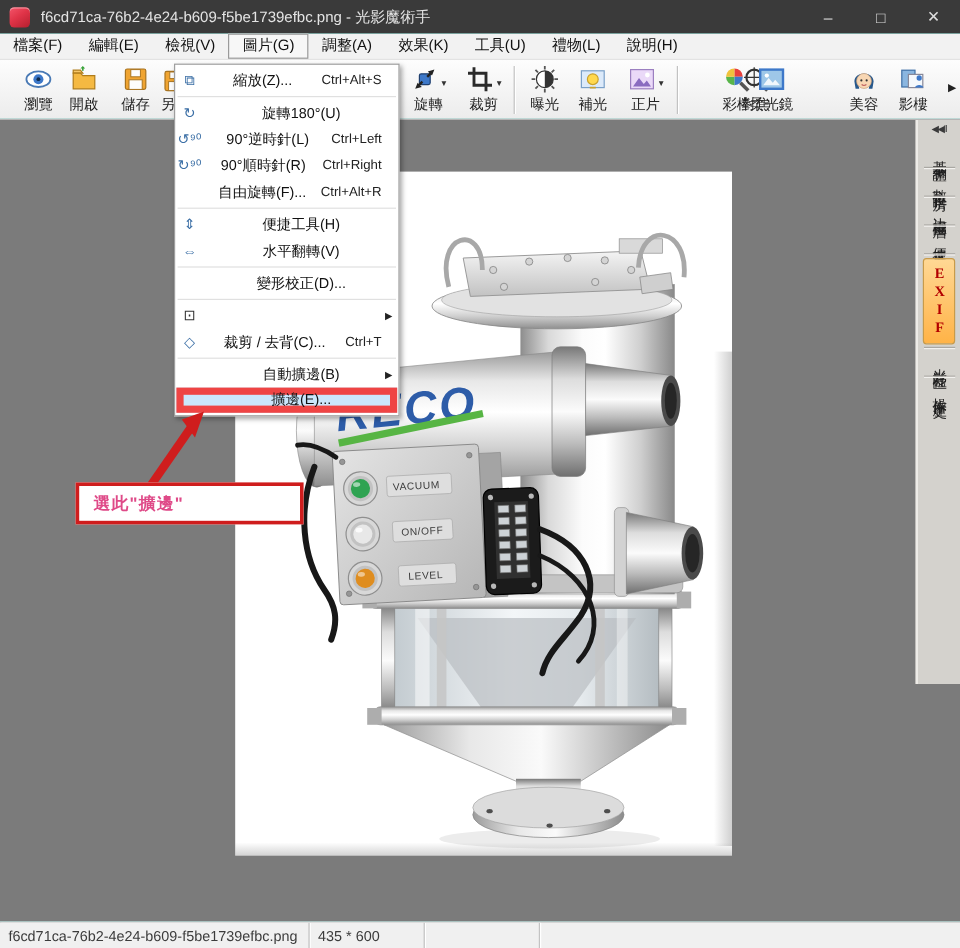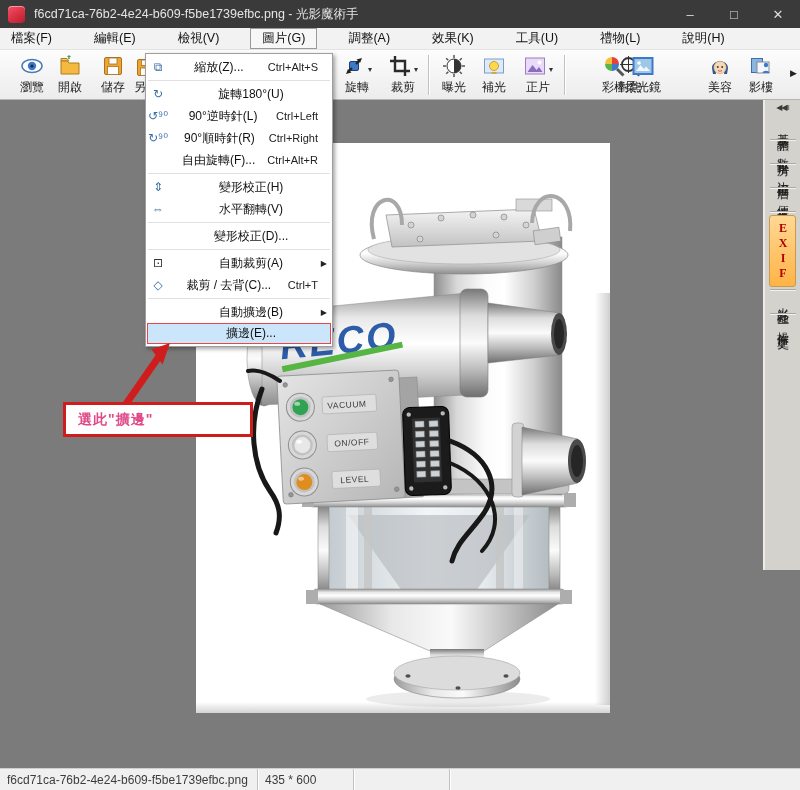--- a/index.html
+++ b/index.html
@@ -7,21 +7,21 @@
   .app { position: relative; width: 800px; height: 790px; background:#14b8a6; overflow: hidden; }
 
   
   .titlebar { position:absolute; left:0; top:0; width:800px; height:28px; background:#3a3a3a; display:flex; align-items:center; }
   .appicon { width:17px; height:17px; margin-left:8px; border-radius:4px; background:linear-gradient(145deg,#f4556a 0%,#e03448 45%,#b51f2e 100%); box-shadow: inset 0 1px 0 rgba(255,255,255,.45); }
   .apptitle { color:#e4e4e4; font-size:12.5px; margin-left:9px; white-space:nowrap; }
   .wincontrols { margin-left:auto; display:flex; height:28px; }
   .winbtn { width:44px; height:28px; display:flex; align-items:center; justify-content:center; color:#dcdcdc; font-size:13px; cursor:default; }
 
   
-  .menubar { position:absolute; left:0; top:28px; width:800px; height:22px; background:#f2f2f2; display:flex; align-items:stretch; border-bottom:1px solid #e3e3e3;gap:20px; }
+  .menubar { position:absolute; left:0; top:28px; width:800px; height:22px; background:#f2f2f2; display:flex; align-items:stretch; border-bottom:1px solid #e3e3e3; }
   .mbitem { display:flex; align-items:center; padding:0 11px; font-size:12.5px; color:#111; }
   .mbitem.active { background:#f7f7f7; border:1px solid #9a9a9a; }
 
   
   .toolbar { position:absolute; left:0; top:50px; width:800px; height:50px; background:linear-gradient(#fdfdfd,#ececec); border-bottom:1px solid #b5b5b5; }
   .tbtn { position:absolute; top:2px; height:46px; display:flex; flex-direction:column; align-items:center; justify-content:flex-start; }
   .ticon { height:26px; display:flex; align-items:flex-end; justify-content:center; }
   .ticon svg { width:24px; height:24px; }
   .tlabel { font-size:12px; color:#222; margin-top:1px; white-space:nowrap; }
   .tcaret { font-size:8px; color:#333; margin-left:2px; align-self:flex-end; padding-bottom:4px; }
@@ -44,21 +44,21 @@
   .vtab.exif { background:linear-gradient(#ffd894,#ffb347); border:1px solid #c89b4a; border-radius:3px; color:#b30000; font-weight:bold; letter-spacing:1px; width:27px; justify-content:center; padding:5px 0; font-family:"Liberation Serif","DejaVu Serif",serif; }
 
   
   .menu { position:absolute; left:145px; top:53px; width:188px; background:#ffffff; border:1px solid #9e9e9e; box-shadow:2px 2px 4px rgba(0,0,0,.35); padding:2px 0; z-index:40; }
   .mrow { position:relative; height:22px; display:flex; align-items:center; }
   .mico { width:24px; text-align:center; font-size:12px; color:#3a6ea5; flex:none; }
   .mlab { flex:1; font-size:12px; color:#111; white-space:nowrap;text-align:center; }
   .msc  { font-size:11px; color:#222; margin-right:14px; white-space:nowrap; }
   .marr { position:absolute; right:5px; font-size:8px; color:#222; }
   .msep { height:1px; background:#e0e0e0; margin:2px 2px; }
-  .mrow.hl { background:#cbe6fb; border:1px solid #ef4444; margin:0 1px; height:21px; }
+  .mrow.hl { background:#cbe6fb; border:6px solid #ef4444; margin:0 1px; height:21px; }
 
   
   .callout { position:absolute; left:63px; top:402px; width:190px; height:35px; background:#ffffff; border:3px solid #cf1d1d; display:flex; align-items:center; padding-left:12px; z-index:60; }
   .callout-text { font-size:14px; font-weight:bold; color:#df4a88; letter-spacing:1px; }
   .arrow-svg { position:absolute; left:100px; top:334px; width:90px; height:80px; z-index:55; }
 
   
   .statusbar { position:absolute; left:0; top:768px; width:800px; height:22px; background:#f0f0f0; border-top:1px solid #cfcfcf; display:flex; align-items:stretch; }
   .scell { display:flex; align-items:center; font-size:12px; color:#3c3c3c; padding-left:7px; border-right:1px solid #c3c3c3; box-shadow:1px 0 0 #ffffff; white-space:nowrap; overflow:hidden; }
   .sc1 { width:258px; } .sc2 { width:96px; } .sc3 { width:96px; } .sc4 { flex:1; border-right:none; box-shadow:none; }
@@ -497,35 +497,34 @@
       <span class="msc">Ctrl+Right</span>
     </div>
     <div class="mrow">
       <span class="mico"></span>
       <span class="mlab">自由旋轉(F)...</span>
       <span class="msc">Ctrl+Alt+R</span>
     </div>
     <div class="msep"></div>
     <div class="mrow">
       <span class="mico">⇕</span>
-      <span class="mlab">變形校正(H)</span>
+      <span class="mlab">便捷工具(H)</span>
     </div>
     <div class="mrow">
       <span class="mico">⇔</span>
       <span class="mlab">水平翻轉(V)</span>
     </div>
     <div class="msep"></div>
     <div class="mrow">
       <span class="mico"></span>
       <span class="mlab">變形校正(D)...</span>
     </div>
     <div class="msep"></div>
     <div class="mrow">
       <span class="mico" style="color:#333">⊡</span>
-      <span class="mlab">自動裁剪(A)</span>
       <span class="marr">▶</span>
     </div>
     <div class="mrow">
       <span class="mico">◇</span>
       <span class="mlab">裁剪 / 去背(C)...</span>
       <span class="msc">Ctrl+T</span>
     </div>
     <div class="msep"></div>
     <div class="mrow">
       <span class="mico"></span>

